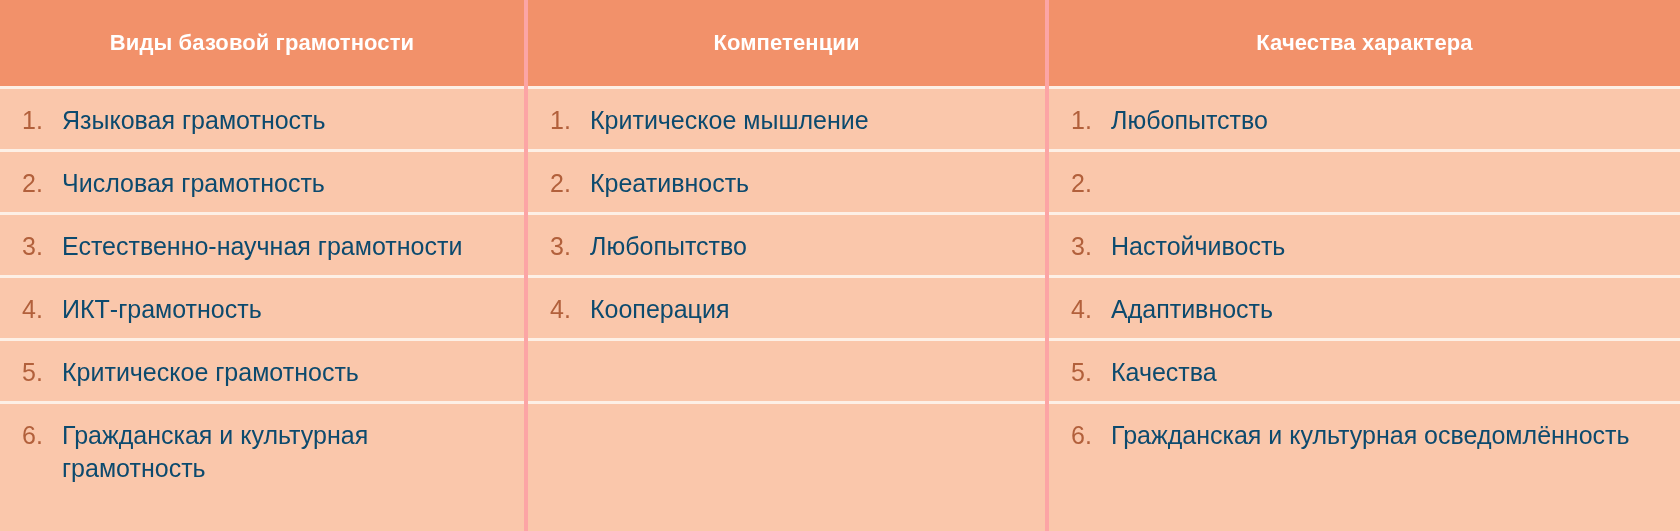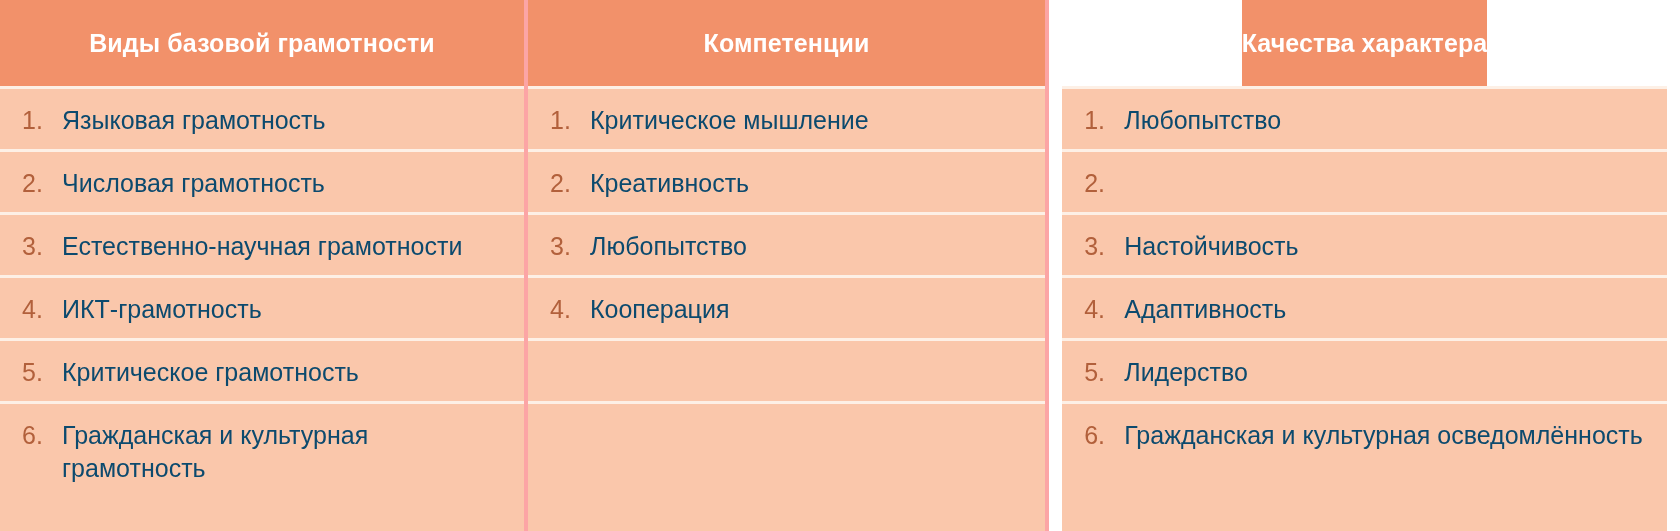--- a/index.html
+++ b/index.html
@@ -24,36 +24,36 @@
   .column {
     display: flex;
     flex-direction: column;
     align-items: stretch;
     position: relative;
     flex: 0 0 auto;
   }
 
   .col-0 { width: 524px; }
   .col-1 { width: 521px; }
-  .col-2 { width: 635px; align-items: center; }
+  .col-2 { width: 635px; }
 
   
   .col-1, .col-2 {
     border-left: 4px solid #fca5a5;
   }
 
   .col-header {
     height: 86px;
     background: #f2916a;
     color: #ffffff;
     display: flex;
     align-items: center;
     justify-content: center;
     text-align: center;
-    font-size: 25px;
+    font-size: 22px;
     font-weight: bold;
     letter-spacing: 0.1px;
     flex: 0 0 auto;
   }
 
   .col-body {
     display: flex;
     flex-direction: column;
     align-items: stretch;
     flex: 1 1 auto;
@@ -160,21 +160,21 @@
       <div class="cell h-std">
         <span class="cell-num">3.</span>
         <span class="cell-text">Настойчивость</span>
       </div>
       <div class="cell h-std">
         <span class="cell-num">4.</span>
         <span class="cell-text">Адаптивность</span>
       </div>
       <div class="cell h-std">
         <span class="cell-num">5.</span>
-        <span class="cell-text">Лидерство</span>
+        <span class="cell-text">Качества</span>
       </div>
       <div class="cell h-fill">
         <span class="cell-num">6.</span>
         <span class="cell-text">Гражданская и культурная осведомлённость</span>
       </div>
     </div>
   </div>
 
 </div>
 

